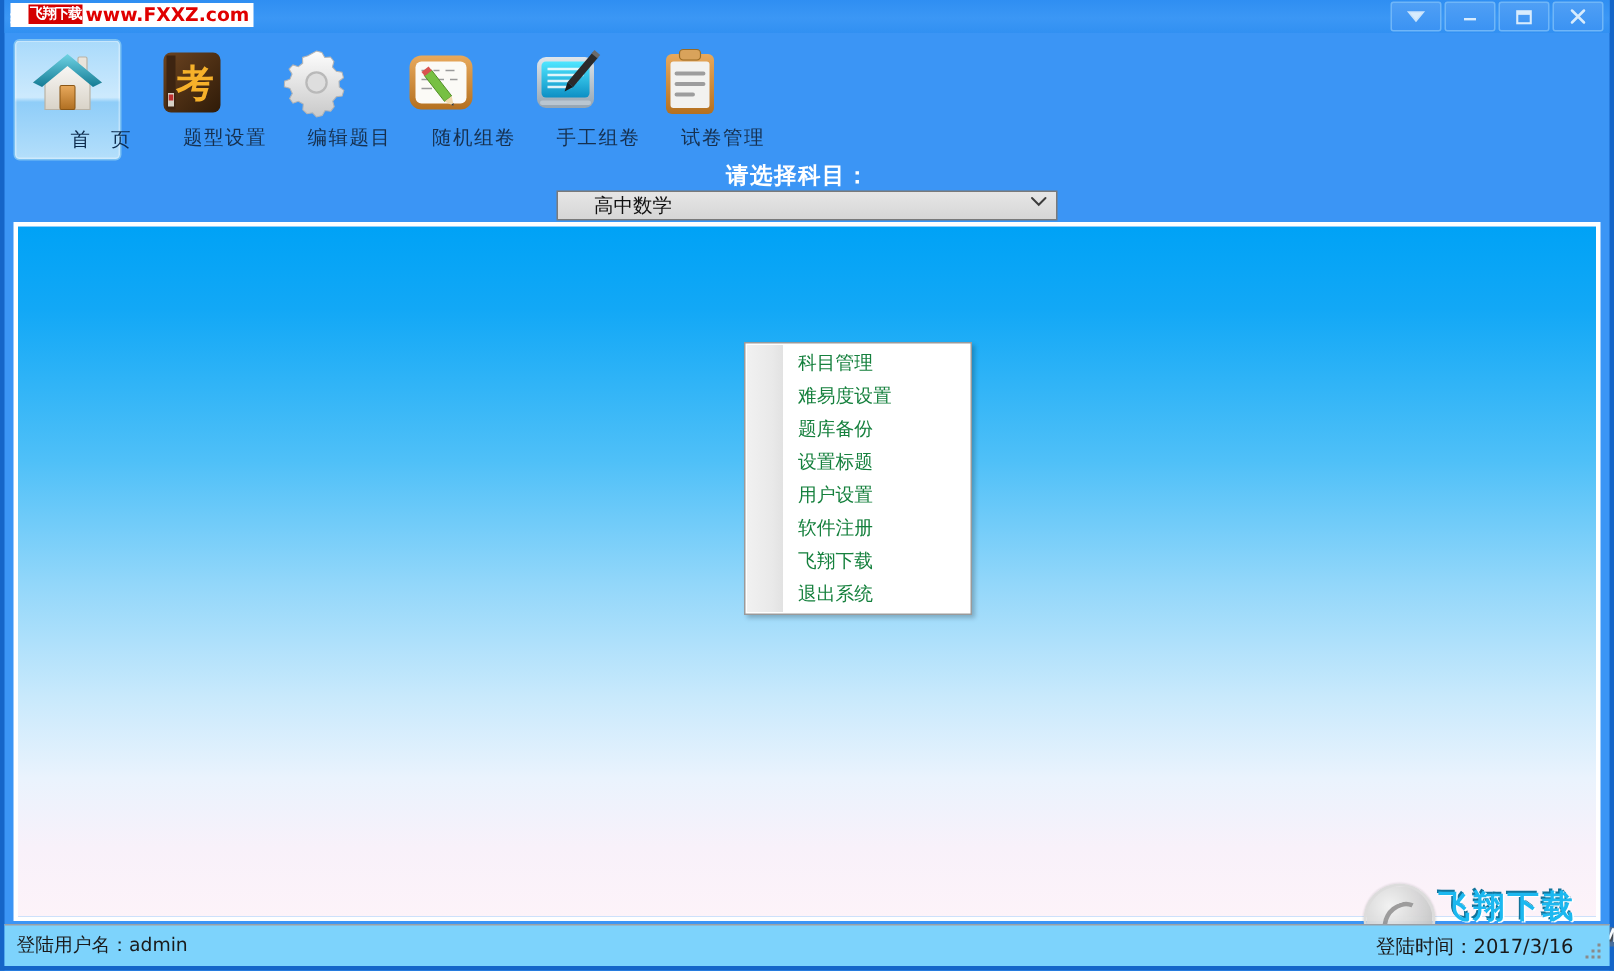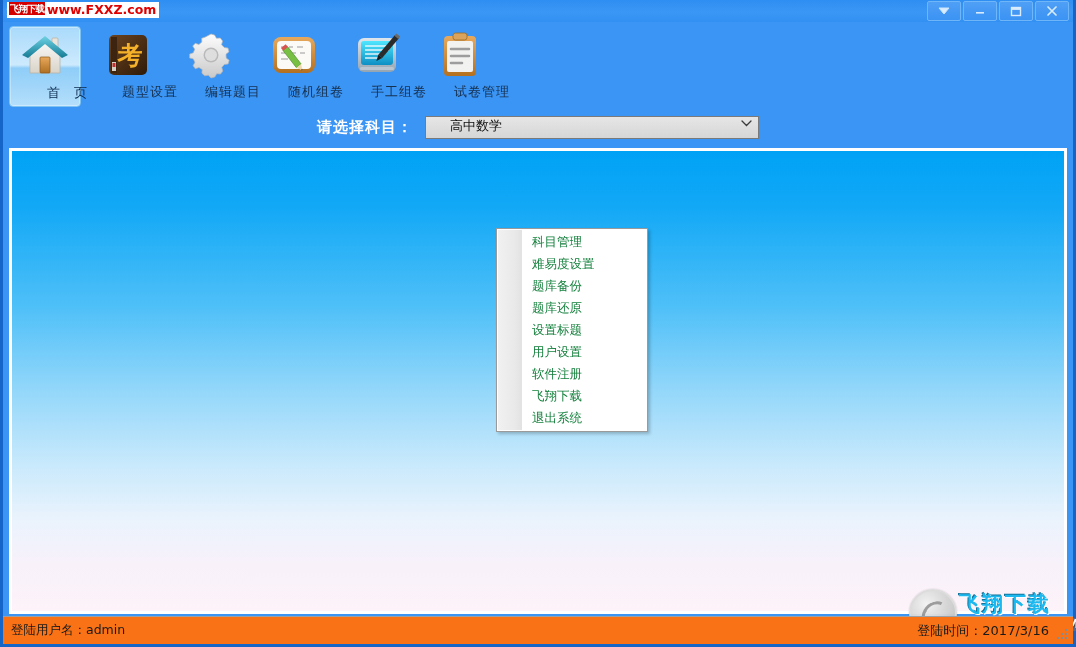--- a/index.html
+++ b/index.html
@@ -23,21 +23,21 @@
     overflow:hidden;
   }
   .title-text{
     position:absolute;left:4px;top:3px;
     font-size:12.5px;font-weight:bold;color:#ffffff;
     white-space:nowrap;letter-spacing:0px;
   }
   .title-watermark{
     position:absolute;left:4px;top:2px;
     background:#ffffff;
-    padding:0 3px 0 2px;
+    padding:0 3px 0 12px;
     height:16px;line-height:16px;
     font-size:12px;font-weight:bold;color:#e00000;
     white-space:nowrap;
     font-family:"DejaVu Sans","Liberation Sans",sans-serif;
   }
   .title-watermark .wm-cn{
     display:inline-block;background:#d40000;color:#ffffff;
     font-size:9.5px;line-height:13px;padding:0 1px;
     vertical-align:2px;letter-spacing:-1px;
   }
@@ -77,21 +77,21 @@
   .tbicon{width:50px;height:50px;position:relative;}
   .tblabel{
     font-size:13px;color:#16304f;margin-top:3px;
     font-family:"DejaVu Sans","Liberation Sans",sans-serif;
     white-space:nowrap;letter-spacing:1px;margin-left:44px;
   }
   .tbitem.selected .tblabel{color:#0d2b4d;letter-spacing:5px;padding-left:5px;}
   
   .subjectrow{
     position:absolute;left:0;top:112px;right:0;height:30px;
-    display:flex;align-items:center;justify-content:center;
+    display:flex;align-items:center;justify-content:center;flex-direction:column;
   }
   .subject-label{
     font-size:15px;font-weight:bold;color:#ffffff;margin-right:12px;
     letter-spacing:1px;
   }
   .combobox{
     width:334px;height:23px;
     background:linear-gradient(to bottom,#e6e6e6 0%,#dedede 50%,#d6d6d6 100%);
     border:1px solid #7a7a7a;
     display:flex;align-items:flex-start;justify-content:space-between;
@@ -124,21 +124,21 @@
     background:linear-gradient(to right,#f1f1f1 0%,#e9e9e9 70%,#e2e2e2 100%);
   }
   .ctxitem{
     position:relative;height:22px;line-height:22px;
     padding-left:35px;font-size:12.5px;color:#15803d;
     cursor:pointer;white-space:nowrap;
   }
   
   .statusbar{
     position:absolute;left:0;bottom:0;right:0;height:27px;
-    background:#f97316;
+    background:#7dd3fc;
     border-top:1px solid #9aa0a6;
     display:flex;align-items:center;
   }
   .status-left{
     font-size:12.5px;color:#1a1a1a;margin-left:8px;white-space:nowrap;
   }
   .status-right{
     position:absolute;right:24px;top:5px;
     font-size:13px;color:#1a1a1a;white-space:nowrap;
   }
@@ -373,21 +373,20 @@
     </div>
   </div>
 
   <div class="mainpanel"></div>
 
   <div class="ctxmenu">
     <div class="gutter"></div>
     <div class="ctxitem">科目管理</div>
     <div class="ctxitem">难易度设置</div>
     <div class="ctxitem">题库备份</div>
-    <div class="ctxitem">题库还原</div>
     <div class="ctxitem">设置标题</div>
     <div class="ctxitem">用户设置</div>
     <div class="ctxitem">软件注册</div>
     <div class="ctxitem">飞翔下载</div>
     <div class="ctxitem">退出系统</div>
   </div>
 
   <div class="corner-wm">
     <div class="wm-logo"></div>
     <div class="wm-text">

